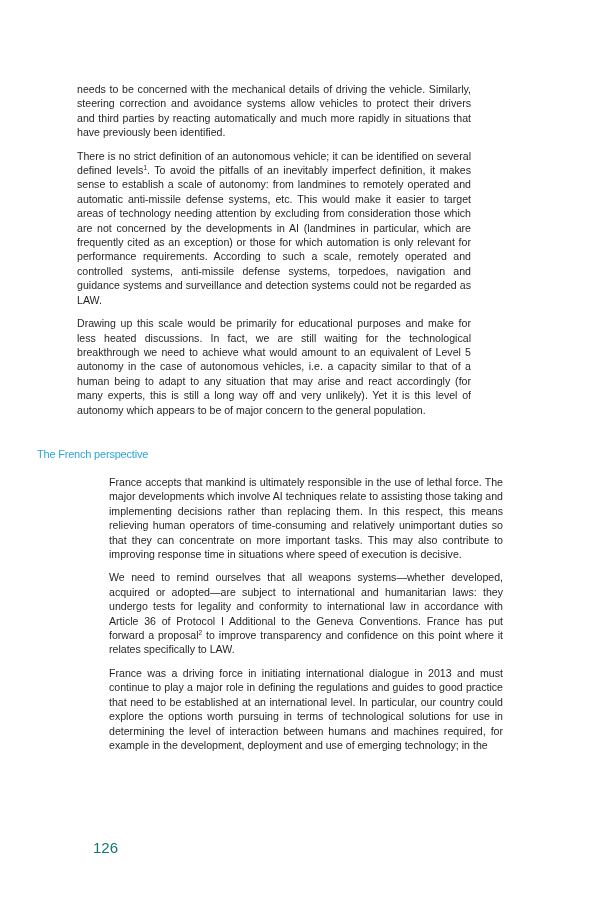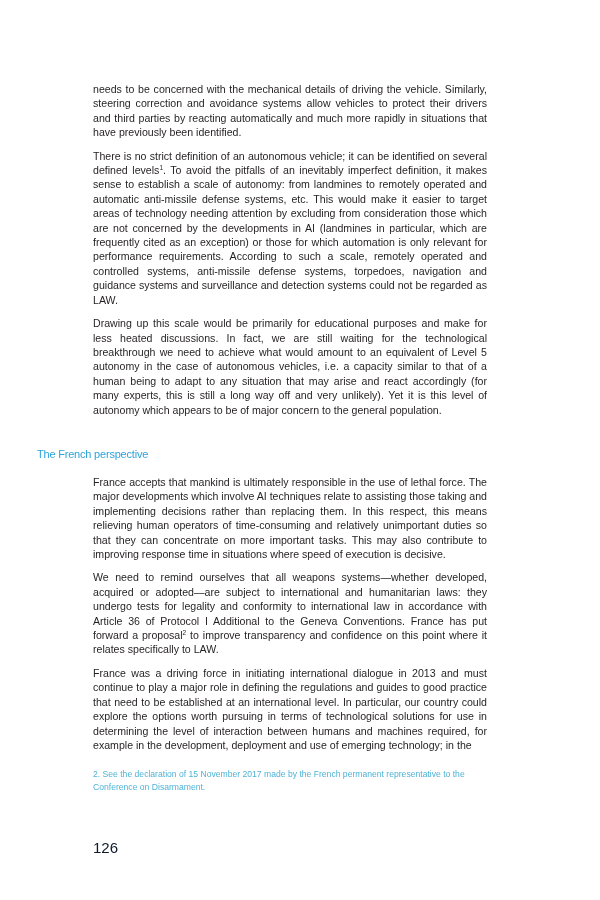--- a/index.html
+++ b/index.html
@@ -1,44 +1,43 @@
 <!DOCTYPE html>
 <html><head>
 <meta charset="utf-8">
 <style>
   html, body { margin:0; padding:0; background:#ffffff; }
   body { width:600px; height:900px; position:relative; overflow:hidden;
          font-family:"Liberation Sans", sans-serif; color:#231f20; }
   .page { position:absolute; left:0; top:0; width:600px; height:900px; }
-  .body-col { position:absolute; left:93px; width:394px; }
+  .body-col { position:absolute; left:77px; width:394px; }
   p.para { margin:0 0 9px 0; font-size:10.6px; line-height:14.4px; text-align:justify; }
   sup { font-size:6.5px; line-height:0; vertical-align:4px; }
   .heading { position:absolute; left:37px; top:448px; font-size:11px; font-weight:normal;
              color:#2ea3d8; letter-spacing:-0.2px; }
   .footnotes { position:absolute; left:93px; top:768px; width:394px; }
   .fn { font-size:8.6px; line-height:13.2px; color:#4fb3d6; margin:0; }
-  .pagenum { position:absolute; left:93px; top:839px; font-size:15px; color:#0f172a; }
+  .pagenum { position:absolute; left:93px; top:839px; font-size:15px; color:#0f766e; }
 </style>
 </head>
 <body>
 
 <div class="page">
 
   <div class="body-col" style="top:82px;">
     <p class="para">needs to be concerned with the mechanical details of driving the vehicle. Similarly, steering correction and avoidance systems allow vehicles to protect their drivers and third parties by reacting automatically and much more rapidly in situations that have previously been identified.</p>
     <p class="para"><span>There is no strict definition of an autonomous vehicle; it can be identified on several defined levels</span><sup>1</sup><span>. To avoid the pitfalls of an inevitably imperfect definition, it makes sense to establish a scale of autonomy: from landmines to remotely operated and automatic anti-missile defense systems, etc. This would make it easier to target areas of technology needing attention by excluding from consideration those which are not concerned by the developments in AI (landmines in particular, which are frequently cited as an exception) or those for which automation is only relevant for performance requirements. According to such a scale, remotely operated and controlled systems, anti-missile defense systems, torpedoes, navigation and guidance systems and surveillance and detection systems could not be regarded as LAW.</span></p>
     <p class="para">Drawing up this scale would be primarily for educational purposes and make for less heated discussions. In fact, we are still waiting for the technological breakthrough we need to achieve what would amount to an equivalent of Level 5 autonomy in the case of autonomous vehicles, i.e. a capacity similar to that of a human being to adapt to any situation that may arise and react accordingly (for many experts, this is still a long way off and very unlikely). Yet it is this level of autonomy which appears to be of major concern to the general population.</p>
   </div>
 
   <div class="heading">The French perspective</div>
 
-  <div class="body-col" style="top:475px;">
+  <div class="body-col" style="top:475px;margin-left:32px;">
     <p class="para">France accepts that mankind is ultimately responsible in the use of lethal force. The major developments which involve AI techniques relate to assisting those taking and implementing decisions rather than replacing them. In this respect, this means relieving human operators of time-consuming and relatively unimportant duties so that they can concentrate on more important tasks. This may also contribute to improving response time in situations where speed of execution is decisive.</p>
     <p class="para"><span>We need to remind ourselves that all weapons systems—whether developed, acquired or adopted—are subject to international and humanitarian laws: they undergo tests for legality and conformity to international law in accordance with Article 36 of Protocol I Additional to the Geneva Conventions. France has put forward a proposal</span><sup>2</sup><span> to improve transparency and confidence on this point where it relates specifically to LAW.</span></p>
     <p class="para">France was a driving force in initiating international dialogue in 2013 and must continue to play a major role in defining the regulations and guides to good practice that need to be established at an international level. In particular, our country could explore the options worth pursuing in terms of technological solutions for use in determining the level of interaction between humans and machines required, for example in the development, deployment and use of emerging technology; in the</p>
   </div>
 
   <div class="footnotes">
-    <p class="fn">2. See the declaration of 15 November 2017 made by the French permanent representative to the Conference on Disarmament.</p>
   </div>
 
   <div class="pagenum">126</div>
 </div>
 
 </body></html>

